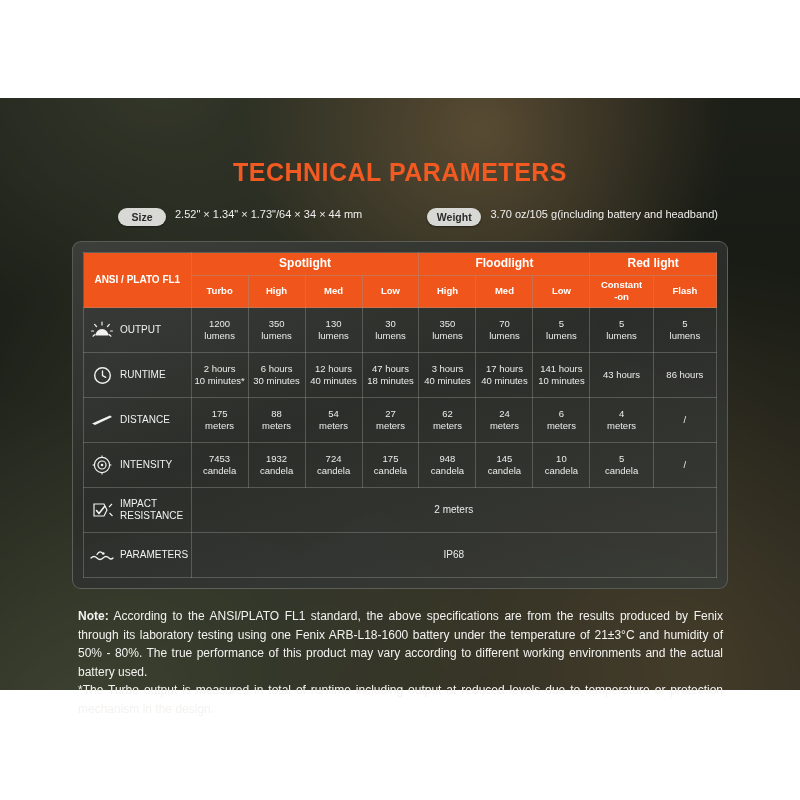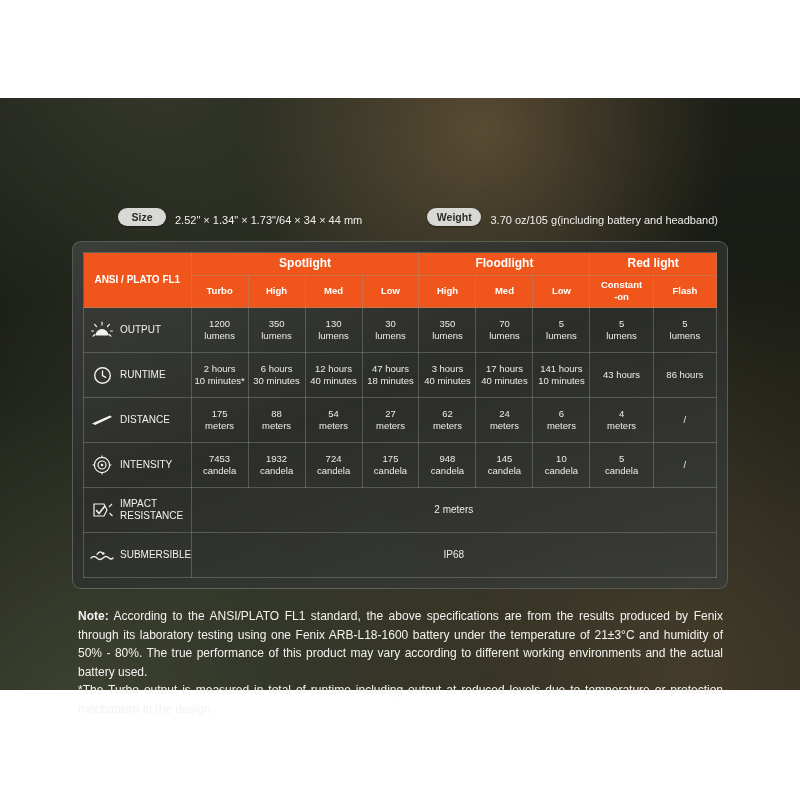--- a/index.html
+++ b/index.html
@@ -48,21 +48,21 @@
     position: absolute; top: 158px; left: 0; width: 800px;
     text-align: center;
     color: #f25a21;
     font-size: 25px;
     font-weight: bold;
     letter-spacing: 0.5px;
   }
 
   .meta-row {
     position: absolute; top: 208px; left: 118px; width: 600px;
-    display: flex; align-items: flex-end;
+    display: flex; align-items: flex-start;
   }
   .pill {
     display: inline-flex; align-items: center; justify-content: center;
     background: #d8d9d4;
     color: #2b2b2b;
     font-size: 10.5px; font-weight: bold;
     border-radius: 9px;
     padding: 3px 12px;
     min-width: 48px;
     box-shadow: 0 1px 2px rgba(0,0,0,.4);
@@ -141,20 +141,21 @@
 <body>
 
 <div id="page">
   <div id="bg"></div>
   <div id="veil"></div>
   <div id="bgtop"></div>
   <div id="bgbottom"></div>
 
   <div id="content">
 
+    <div class="title">TECHNICAL PARAMETERS</div>
 
     <div class="meta-row">
       <span class="pill">Size</span>
       <span class="meta-val">2.52" × 1.34" × 1.73"/64 × 34 × 44 mm</span>
       <span class="meta-gap"></span>
       <span class="pill">Weight</span>
       <span class="meta-val">3.70 oz/105 g(including battery and headband)</span>
     </div>
 
     <div id="panel">
@@ -303,21 +304,21 @@
           </tr>
 
           <tr class="colrow">
             <td class="rowlabel">
               <span class="icon-cell">
                 <svg width="24" height="16" viewBox="0 0 24 16">
                   <path d="M1 11 q3 -3 6 0 q3 3 6 0 q3 -3 6 0 q2 2 4 0" fill="none" stroke="#f2f2f0" stroke-width="1.3" stroke-linecap="round"></path>
                   <path d="M7 7.5 q3 -5 6 -0.5" fill="none" stroke="#f2f2f0" stroke-width="1.3" stroke-linecap="round"></path>
                   <circle cx="13.4" cy="6.4" r="1.2" fill="#f2f2f0"></circle>
                 </svg>
-              </span><span class="lbl">SUBMERSIBLE</span>
+              </span><span class="lbl">PARAMETERS</span>
             </td>
             <td class="merged" colspan="9">IP68</td>
           </tr>
         </tbody>
       </table>
     </div>
 
     <div class="note">
       <b>Note:</b><span> According to the ANSI/PLATO FL1 standard, the above specifications are from the results produced by Fenix through its laboratory testing using one Fenix ARB-L18-1600 battery under the temperature of 21±3°C and humidity of 50% - 80%. The true performance of this product may vary according to different working environments and the actual battery used.</span>
       <span class="line2">*The Turbo output is measured in total of runtime including output at reduced levels due to temperature or protection mechanism in the design.</span>

